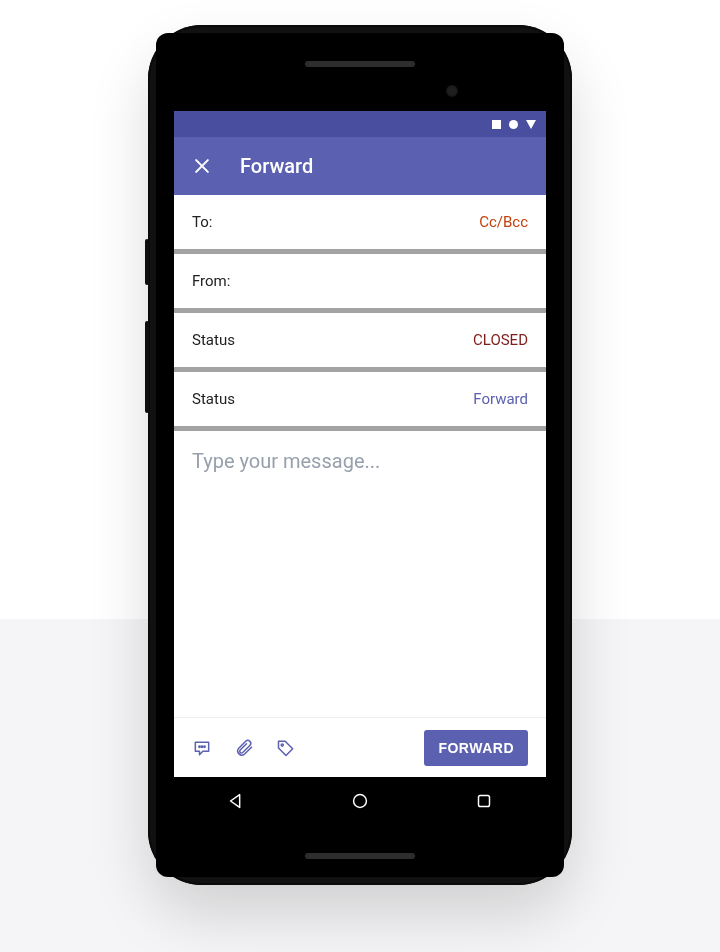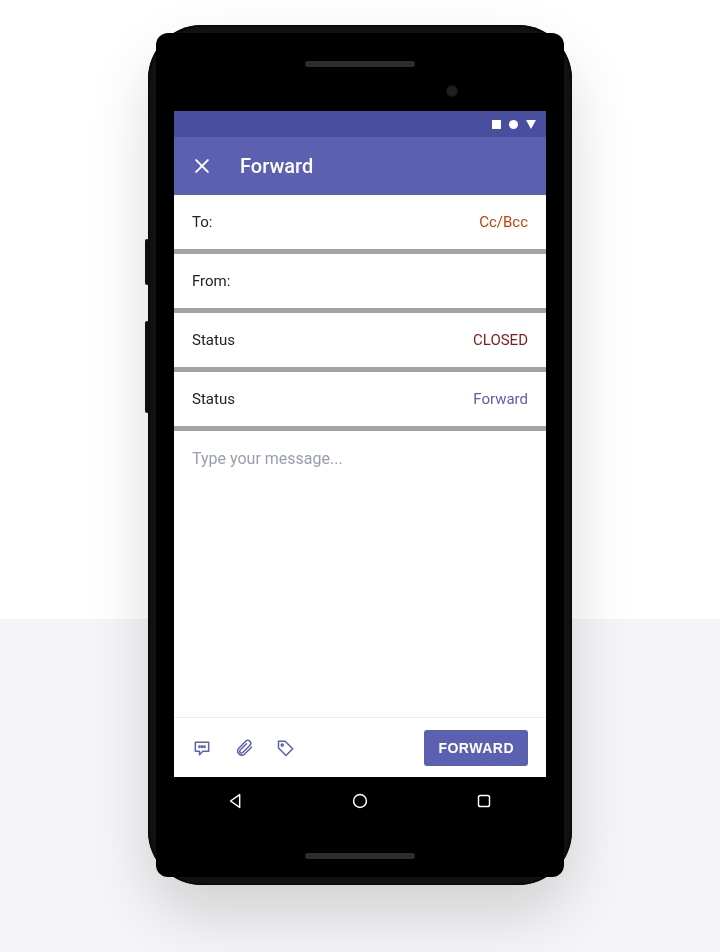--- a/index.html
+++ b/index.html
@@ -112,21 +112,21 @@
   .row .value.muted { color: #5b60b0; font-weight: 400; }
   .row .value.dark { color: #c2410c; }
   .message-area {
     flex: 1;
     padding: 18px;
   }
   .message-area textarea {
     width: 100%;
     border: none;
     resize: none;
-    font-size: 16px;
+    font-size: 20px;
     font-family: inherit;
     color: #333;
     outline: none;
     background: transparent;
   }
   .message-area textarea::placeholder { color: #98a0ad; }
   .toolbar {
     height: 60px;
     display: flex;
     align-items: center;

